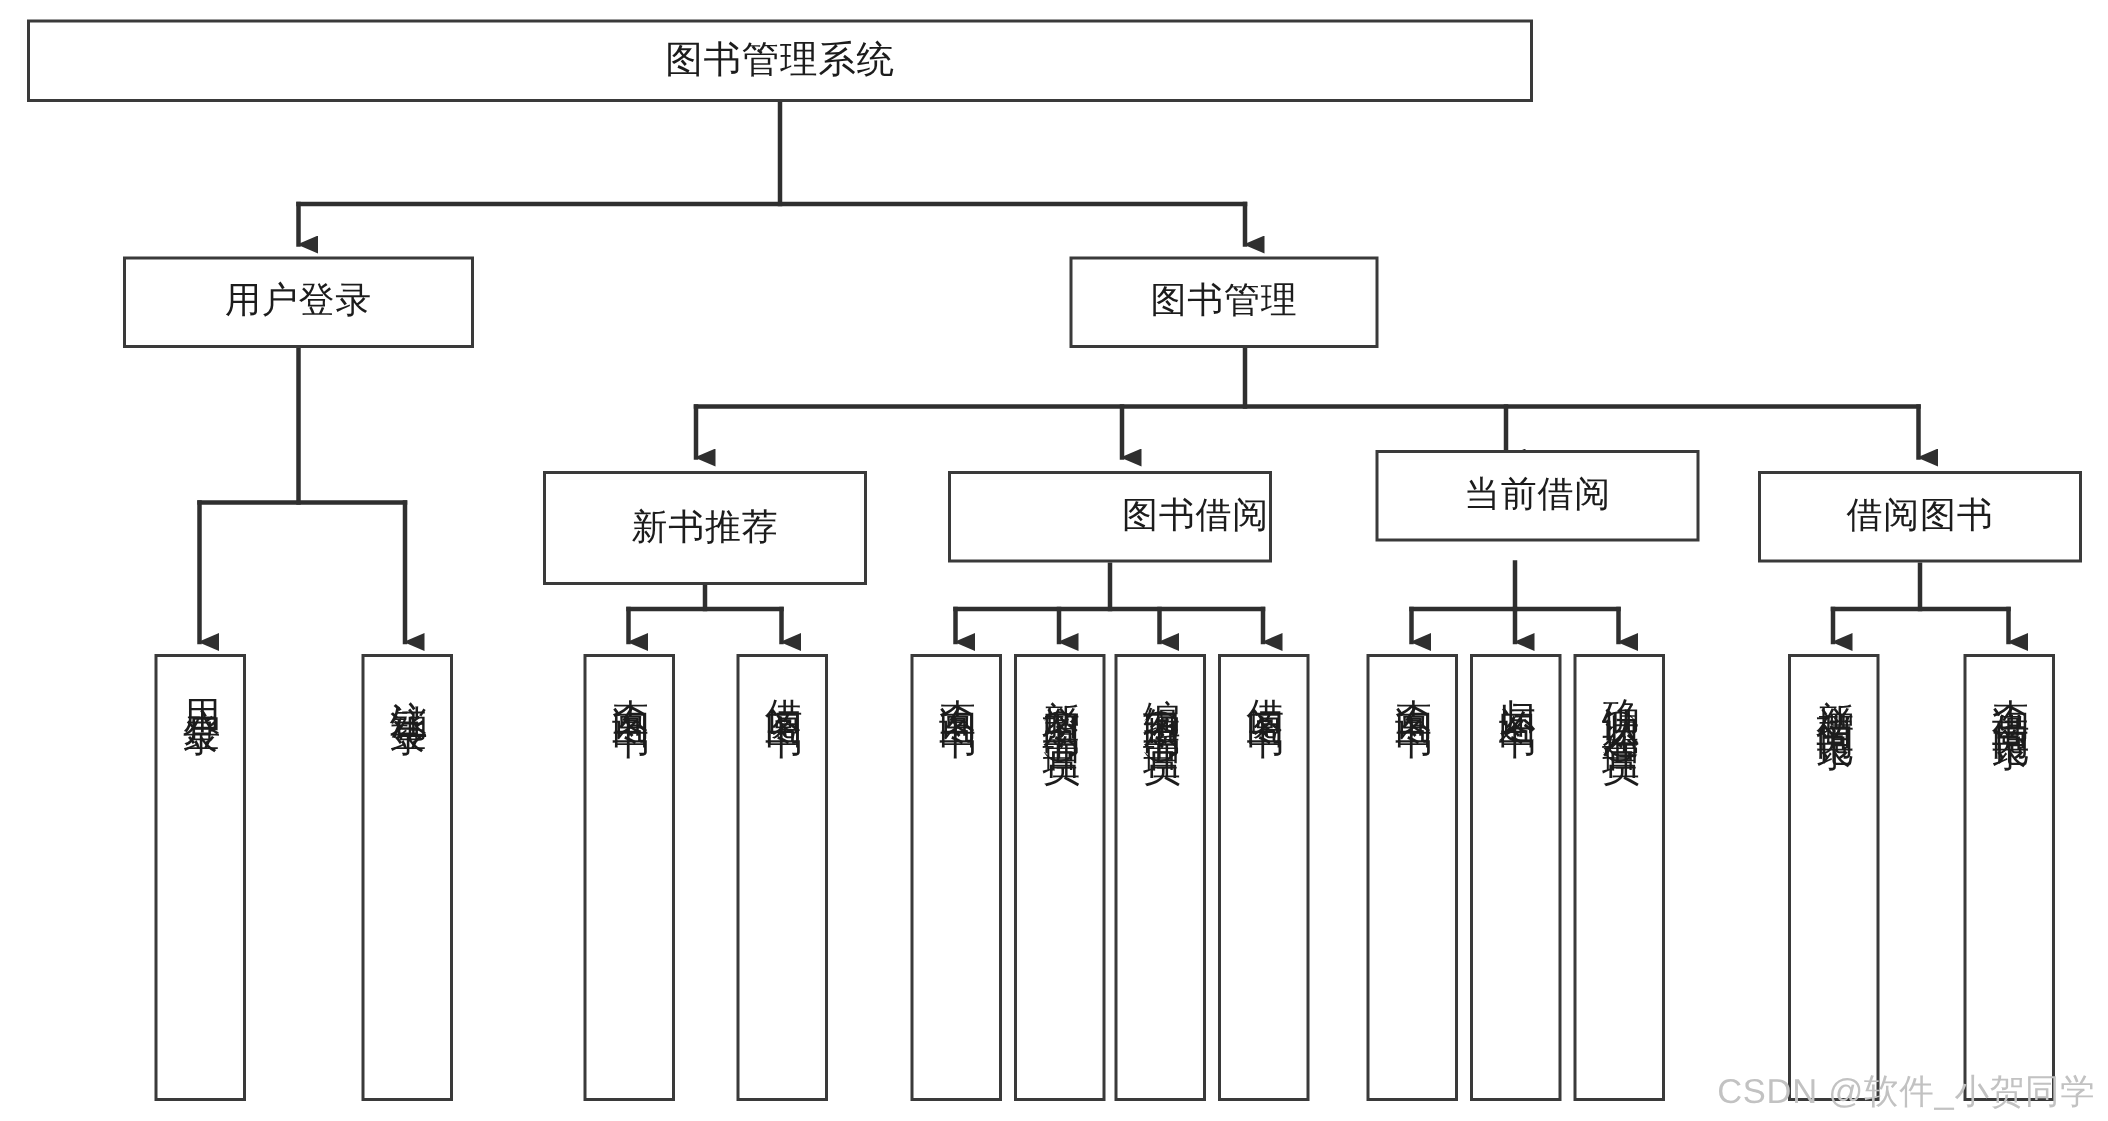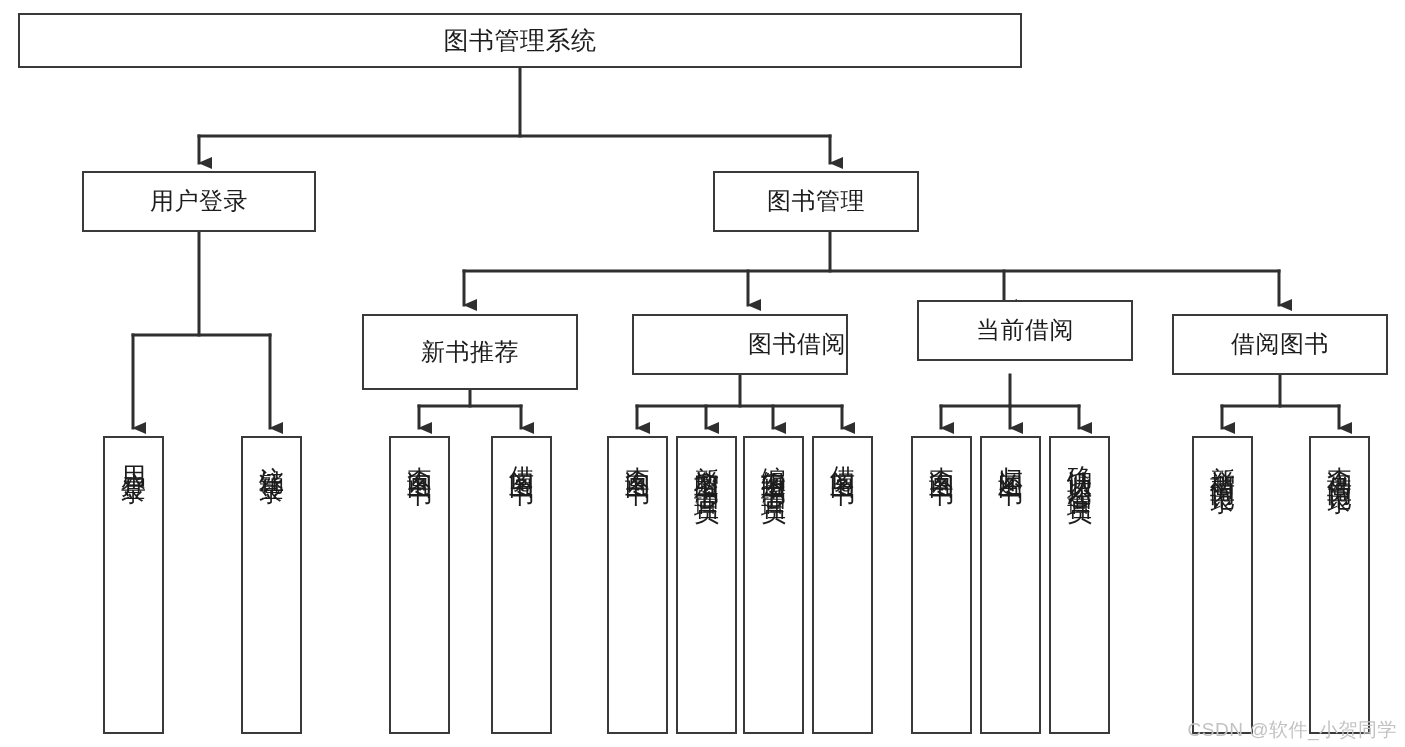--- a/index.html
+++ b/index.html
@@ -58,21 +58,21 @@
     writing-mode: vertical-rl;
     text-orientation: upright;
     letter-spacing: 5px;
     white-space: nowrap;
     line-height: 1;
   }
   .watermark {
     position: absolute;
     right: 8px;
     bottom: 4px;
-    font-size: 19px;
+    font-size: 23px;
     color: #c2c2c2;
     letter-spacing: 0.5px;
     white-space: nowrap;
     font-family: "Liberation Sans", "DejaVu Sans", sans-serif;
   }
 </style>
 </head>
 <body>
 
 <div id="canvas">

